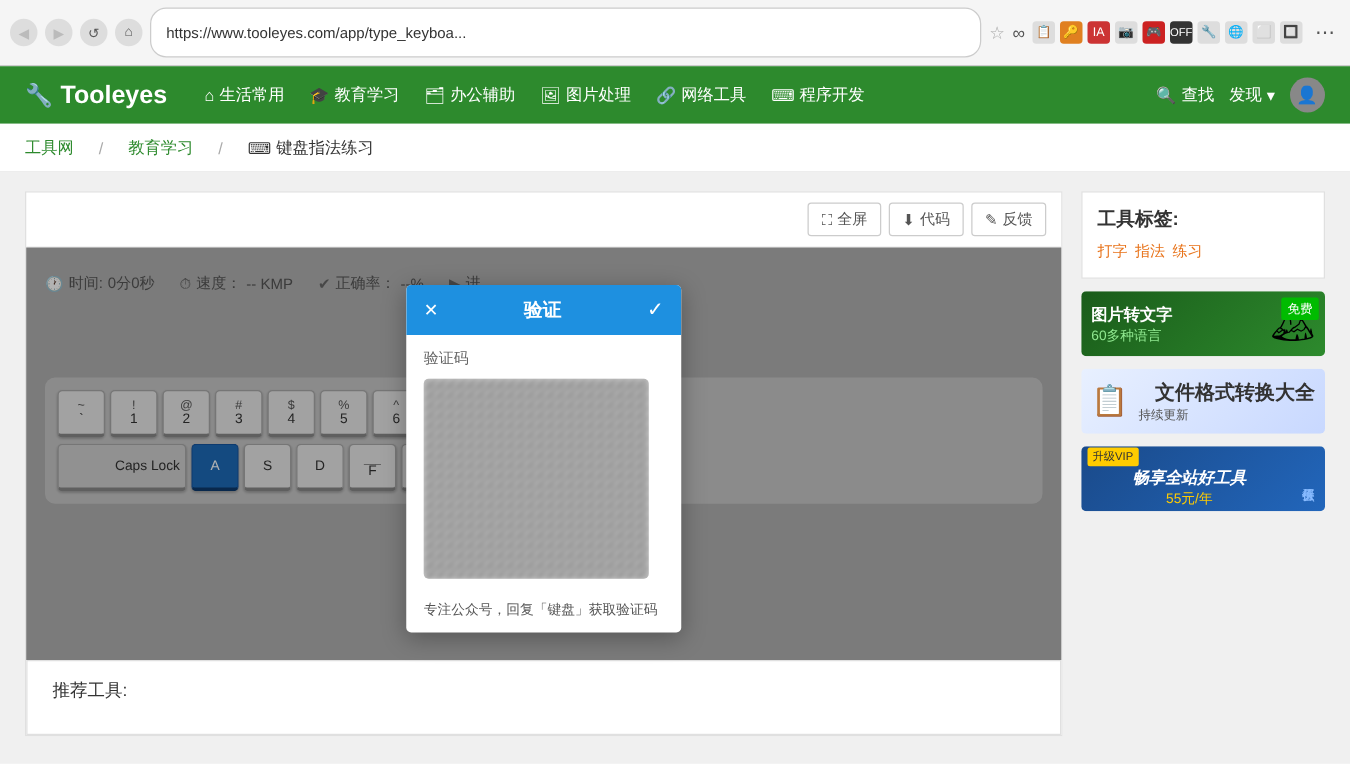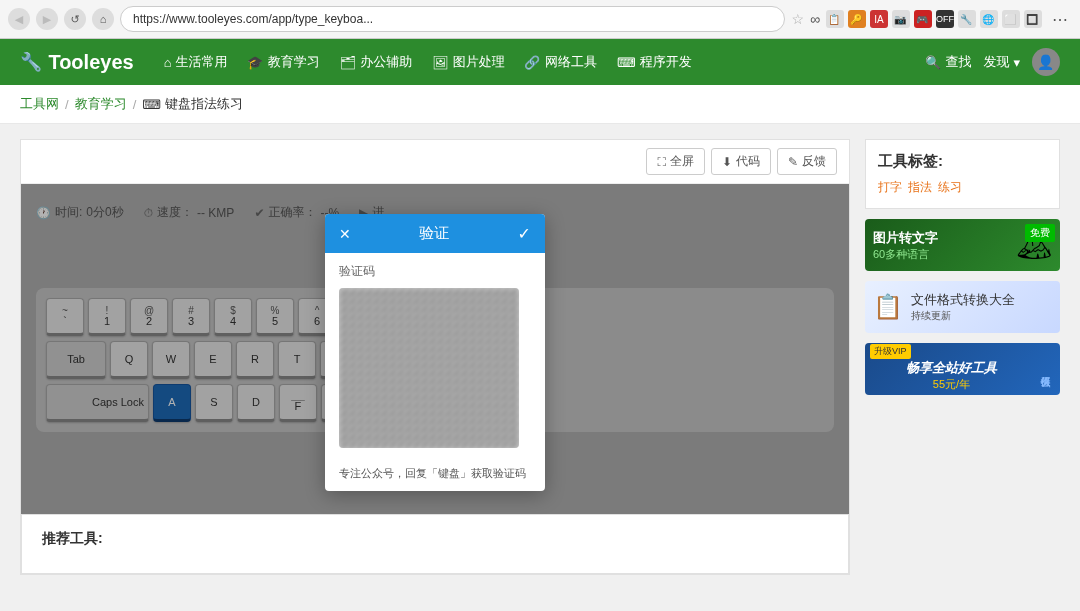--- a/index.html
+++ b/index.html
@@ -22,21 +22,21 @@
       border-radius: 50%;
       border: none;
       background: #ddd;
       cursor: pointer;
       display: flex; align-items: center; justify-content: center;
       font-size: 11px; color: #555;
     }
     .nav-btn.disabled { color: #bbb; cursor: default; }
     .url-bar {
       flex: 1;
-      height: 26px;
+      height: 40px;
       border: 1px solid #ccc;
       border-radius: 13px;
       padding: 0 12px;
       font-size: 12px;
       background: white;
       color: #333;
       outline: none;
     }
     .browser-extensions {
       display: flex; gap: 4px; align-items: center;
@@ -91,21 +91,21 @@
     .user-avatar {
       width: 28px; height: 28px; border-radius: 50%; background: #888;
       display: flex; align-items: center; justify-content: center;
       font-size: 14px; color: white; cursor: pointer;
     }
 
     
     .breadcrumb-bar {
       background: white;
       padding: 10px 20px;
-      display: flex; align-items: center; gap: 6px;
+      display: flex; align-items: center; gap: 20px;
       font-size: 13px; color: #666;
       border-bottom: 1px solid #e8e8e8;
     }
     .breadcrumb-link { color: #2d8a2d; cursor: pointer; }
     .breadcrumb-sep { color: #aaa; }
     .breadcrumb-current { color: #333; display: flex; align-items: center; gap: 4px; }
     .kb-icon { font-size: 13px; }
 
     
     .main-layout {
@@ -242,21 +242,21 @@
       border-radius: 4px;
       overflow: hidden;
       box-shadow: 0 4px 20px rgba(0,0,0,0.3);
     }
     .modal-header {
       background: #1e90e0;
       color: white;
       padding: 10px 14px;
       display: flex; align-items: center; justify-content: space-between;
     }
-    .modal-title { font-size: 15px; font-weight: normal; }
+    .modal-title { font-size: 15px; font-weight: bold; }
     .modal-close { cursor: pointer; font-size: 14px; }
     .modal-check { cursor: pointer; font-size: 16px; }
     .modal-body { padding: 10px 14px; }
     .modal-label { font-size: 12px; color: #666; margin-bottom: 8px; }
     .qr-container {
       width: 180px; height: 160px;
       background: #ccc;
       border-radius: 4px;
       display: flex; align-items: center; justify-content: center;
       overflow: hidden;
@@ -320,21 +320,21 @@
       border-radius: 2px;
       position: absolute; top: 5px; right: 5px;
     }
     .ad-banner-2 {
       background: linear-gradient(135deg, #e8f0ff, #c8d8ff);
       height: 52px;
       display: flex; align-items: center; padding: 8px; gap: 8px;
     }
     .ad2-icon { font-size: 24px; }
     .ad2-text { flex: 1; }
-    .ad2-title { font-size: 13px; font-weight: normal; color: #333; }
+    .ad2-title { font-size: 16px; font-weight: bold; color: #333; text-align: right; }
     .ad2-sub { font-size: 10px; color: #555; }
     .ad-banner-3 {
       background: linear-gradient(135deg, #1a4a8a, #2266bb);
       height: 52px;
       display: flex; align-items: center; padding: 8px; gap: 8px;
       position: relative;
     }
     .ad3-badge {
       background: #ffcc00;
       color: #333;
@@ -347,21 +347,21 @@
     .ad3-price { color: #ffcc00; font-size: 11px; text-align: center; }
     .ad3-right { font-size: 11px; color: #88bbff; }
 
     
     .recommend-section {
       background: white;
       border: 1px solid #e0e0e0;
       padding: 15px 20px;
       margin: 0 0 0 0;
     }
-    .recommend-title { font-size: 14px; font-weight: bold; color: #333; margin-bottom: 10px; }
+    .recommend-title { font-size: 14px; font-weight: normal; color: #333; margin-bottom: 10px; }
   </style>
 </head>
 <body>
 
 <div class="browser-chrome">
   <div class="browser-toolbar">
     <button class="nav-btn disabled">◀</button>
     <button class="nav-btn disabled">▶</button>
     <button class="nav-btn">↺</button>
     <button class="nav-btn">⌂</button>
@@ -519,41 +519,20 @@
             <div class="key">
                 <span class="key-upper">^</span>
                 <span class="key-lower">6</span>
               </div>
             <div class="key">
                 <span class="key-upper">&amp;</span>
                 <span class="key-lower">7</span>
               </div>
           </div>
 
-          <div class="keyboard-row">
-            <div class="key special wide">Tab</div>
-            <div class="key">
-                <span class="key-lower">Q</span>
-              </div>
-            <div class="key">
-                <span class="key-lower">W</span>
-              </div>
-            <div class="key">
-                <span class="key-lower">E</span>
-              </div>
-            <div class="key">
-                <span class="key-lower">R</span>
-              </div>
-            <div class="key">
-                <span class="key-lower">T</span>
-              </div>
-            <div class="key">
-                <span class="key-lower">Y</span>
-              </div>
-          </div>
 
           <div class="keyboard-row">
             <div class="key special wider" style="font-size:11px;">Caps Lock</div>
             <div class="key highlighted">
                 <span class="key-lower" style="color:white;">A</span>
               </div>
             <div class="key">
                 <span class="key-lower">S</span>
               </div>
             <div class="key">

